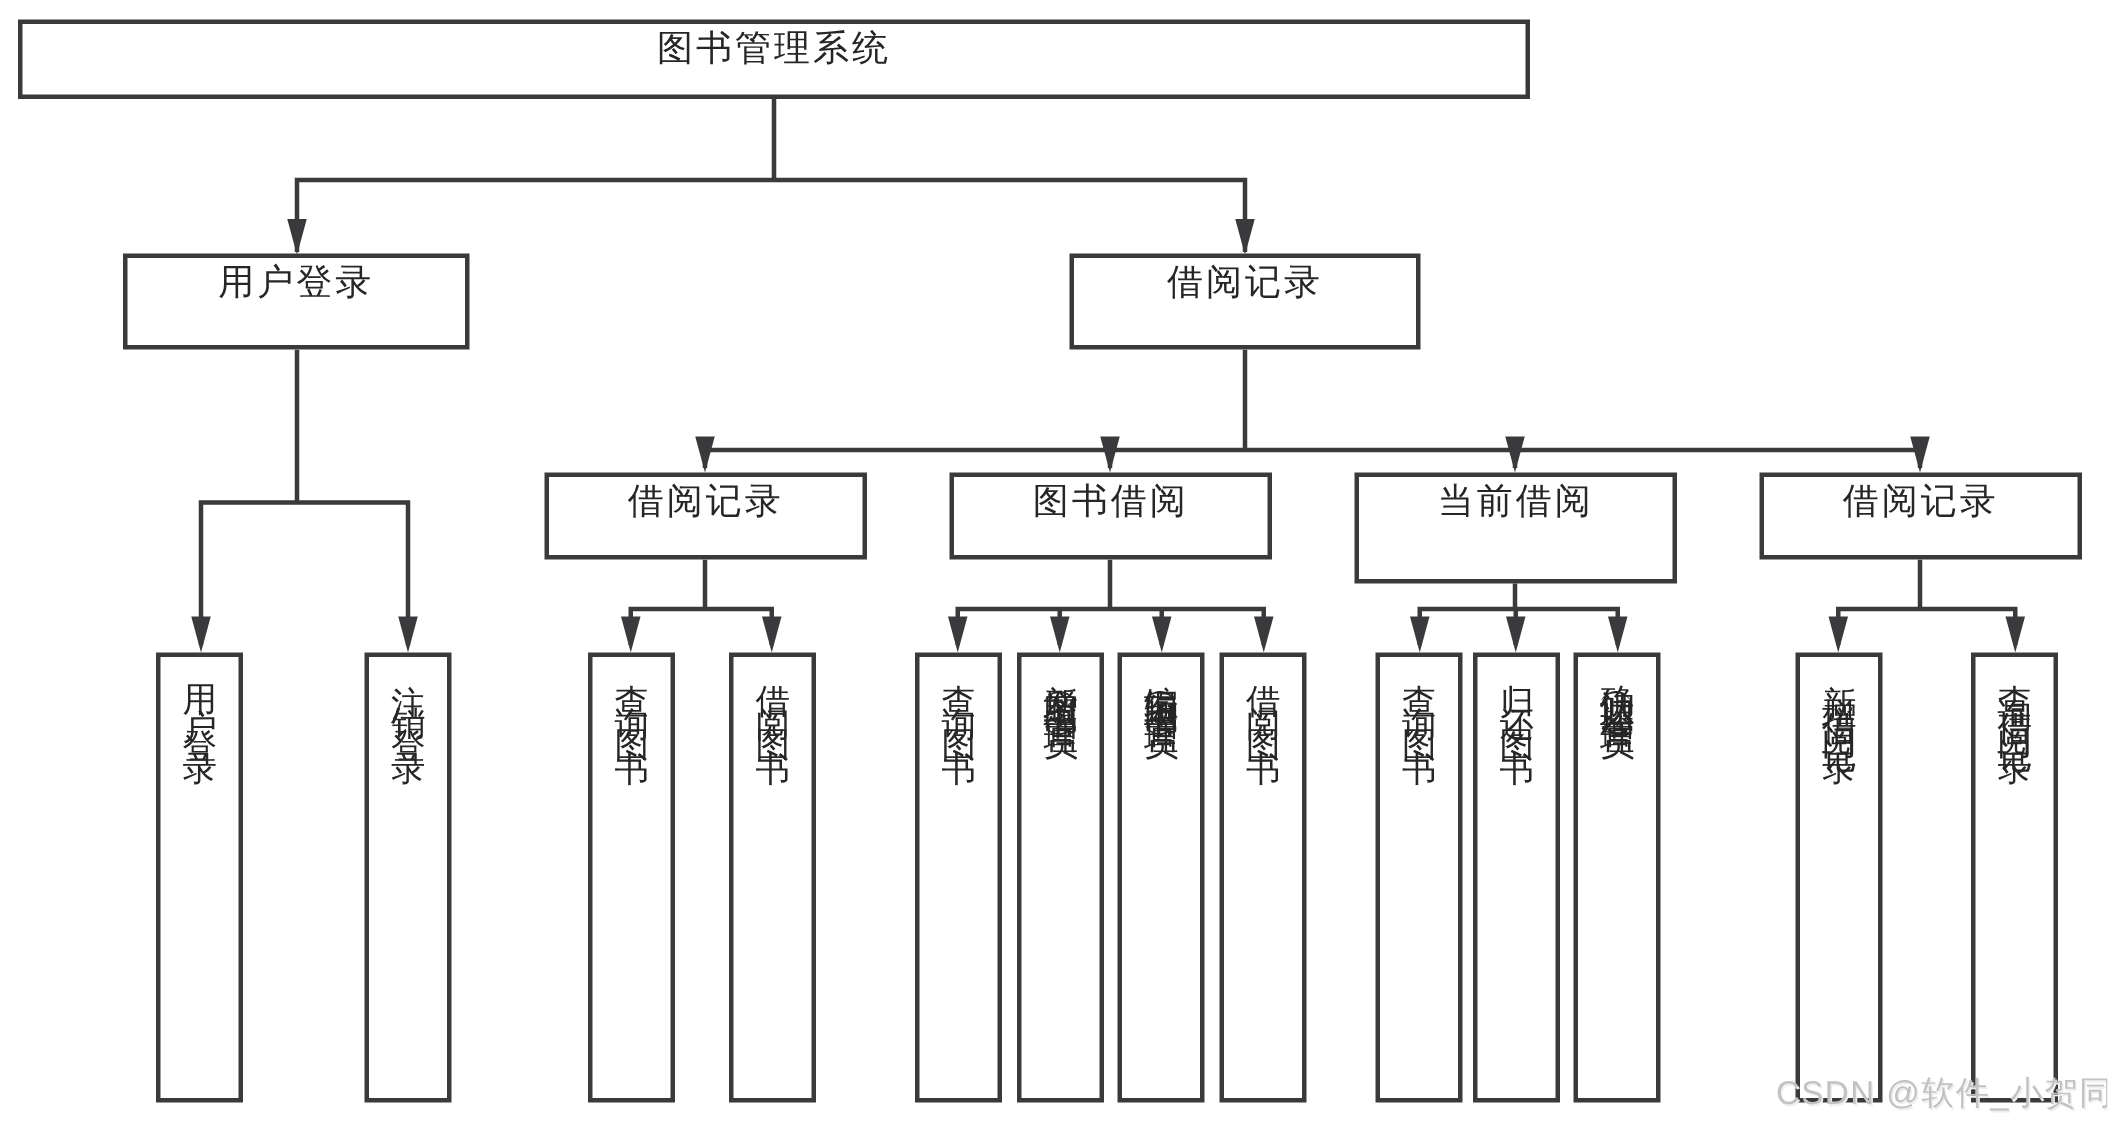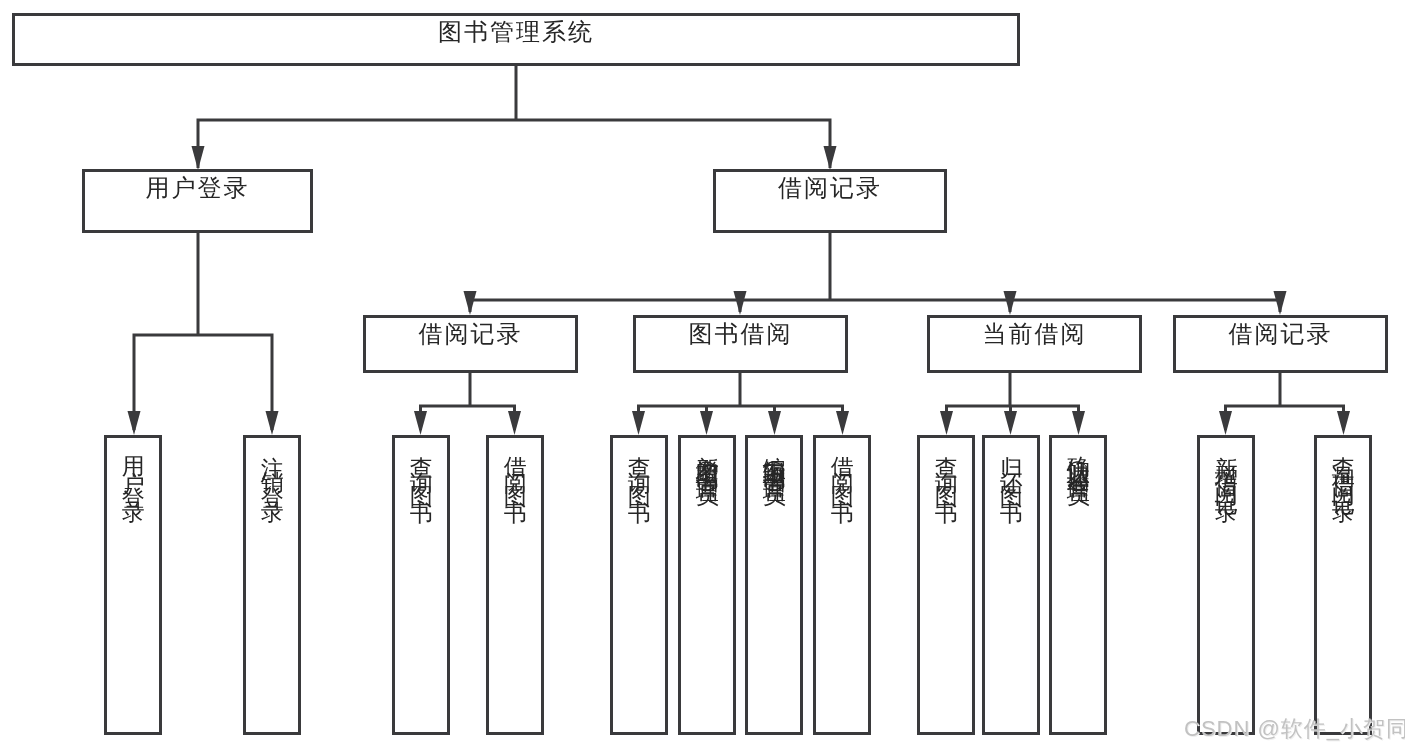--- a/index.html
+++ b/index.html
@@ -104,21 +104,21 @@
   <div class="box h" style="left:713px; top:169px; width:234px; height:64px;">
     <span>借阅记录</span>
   </div>
 
   <div class="box h" style="left:363px; top:315px; width:215px; height:58px;">
     <span>借阅记录</span>
   </div>
   <div class="box h" style="left:633px; top:315px; width:215px; height:58px;">
     <span>图书借阅</span>
   </div>
-  <div class="box h" style="left:903px; top:315px; width:215px; height:58px;margin-left:24px;">
+  <div class="box h" style="left:903px; top:315px; width:215px; height:74px;">
     <span>当前借阅</span>
   </div>
   <div class="box h" style="left:1173px; top:315px; width:215px; height:58px;">
     <span>借阅记录</span>
   </div>
 
   <div class="box v sp-wide" style="left:104px; top:435px; width:58px; height:300px;">
     <span>用户登录</span>
   </div>
   <div class="box v sp-wide" style="left:243px; top:435px; width:58px; height:300px;">

